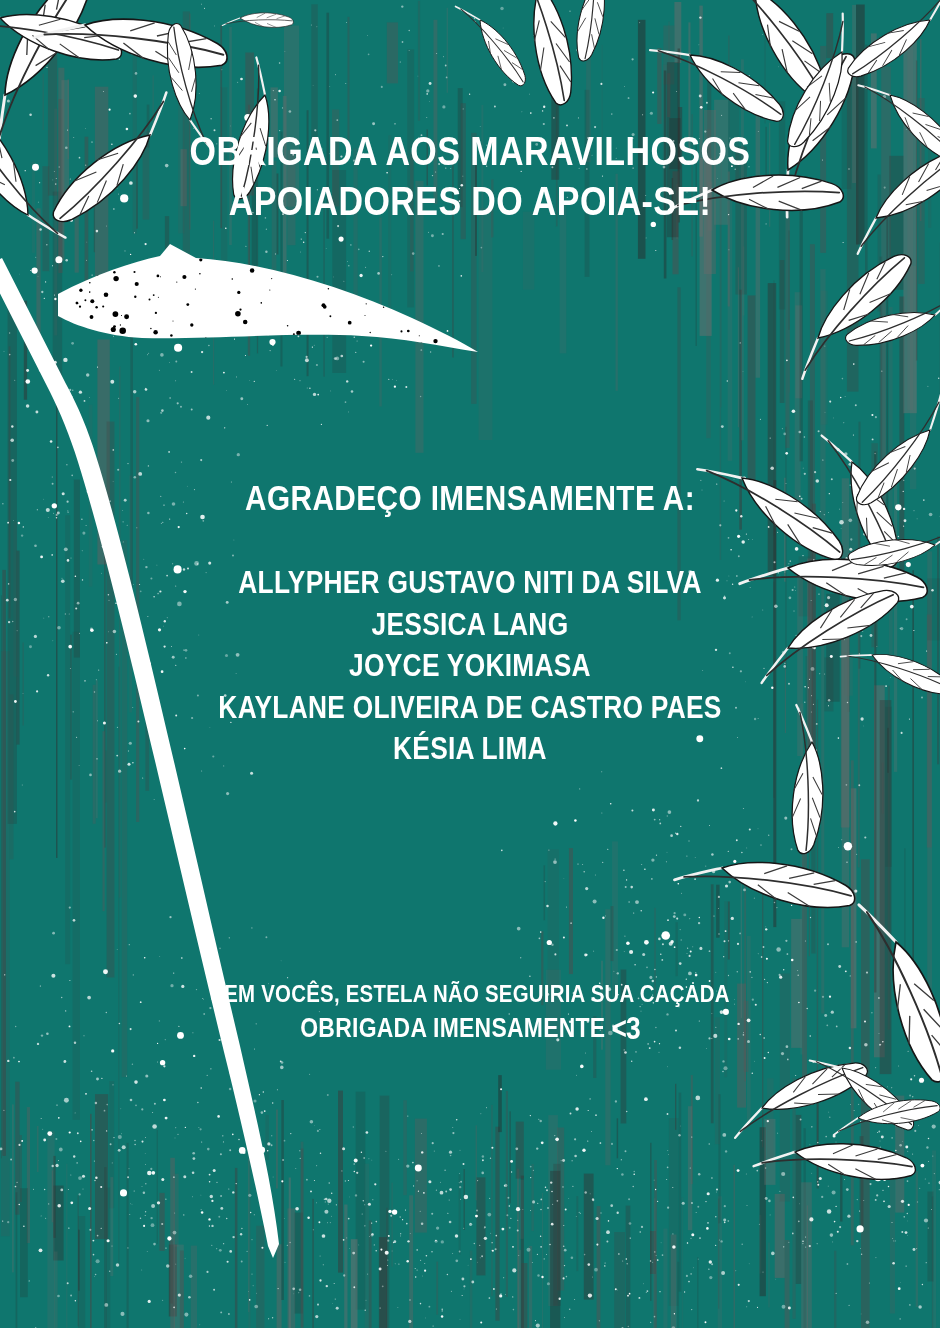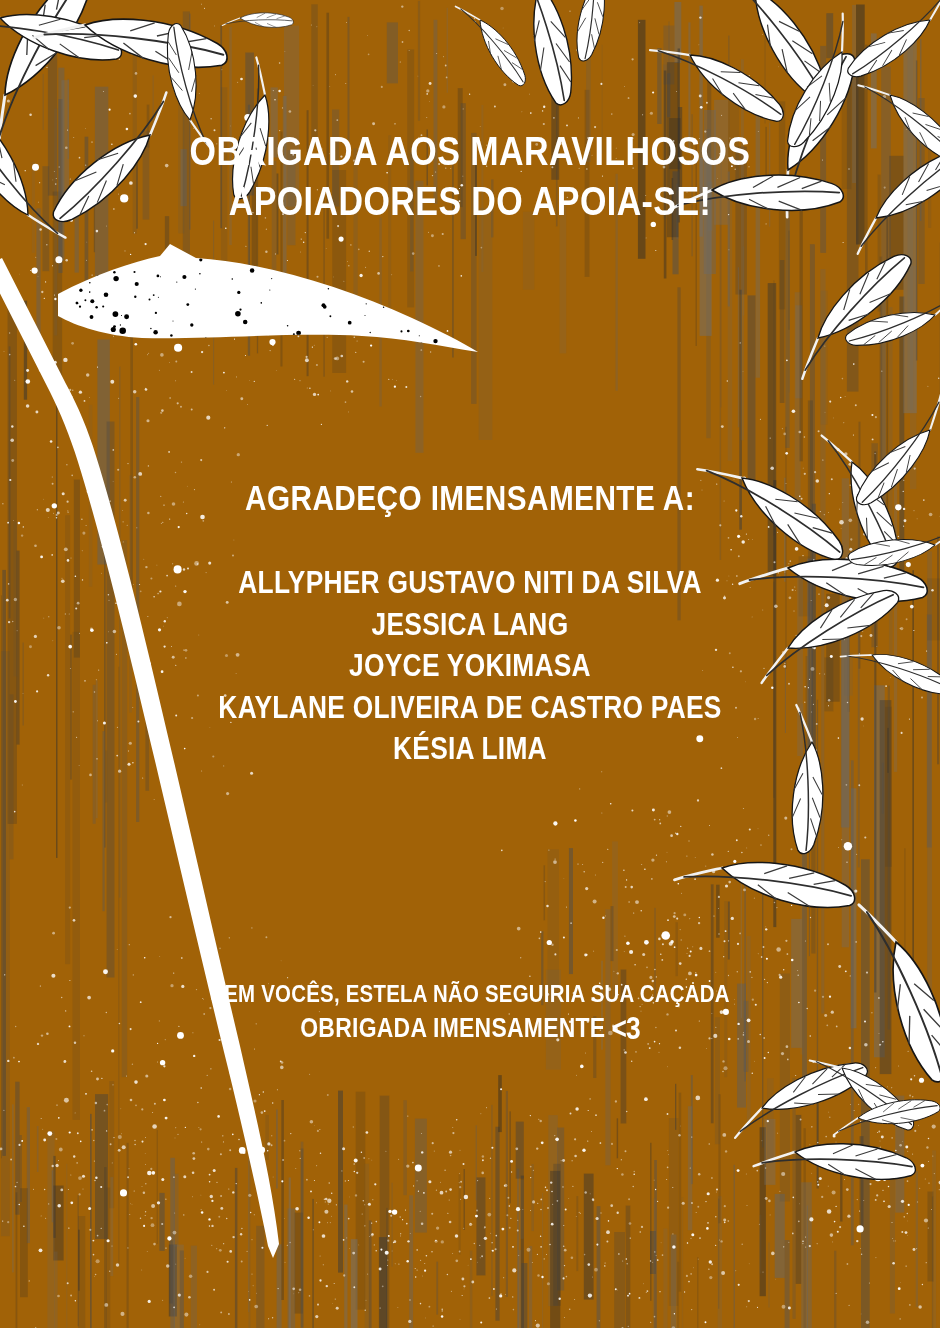--- a/index.html
+++ b/index.html
@@ -1,16 +1,16 @@
 <!DOCTYPE html>
 <html><head>
 <meta charset="utf-8">
 <style>
   html,body{margin:0;padding:0;background:#000;}
-  .page{position:relative;width:940px;height:1328px;background:#a16207;overflow:hidden;
+  .page{position:relative;width:940px;height:1328px;background:#0f766e;overflow:hidden;
         font-family:"Liberation Sans",sans-serif;}
   svg.art{position:absolute;left:0;top:0;z-index:1;}
   
   .f-body{fill:#ffffff;stroke:#161616;stroke-width:1.1;}
   .f-shaft{fill:none;stroke:#2e2e2e;stroke-width:1.3;stroke-linecap:round;}
   .f-quill{fill:none;stroke:#f2f2f2;stroke-width:2;stroke-linecap:round;}
   .f-barb{fill:none;stroke:#3a3a3a;stroke-width:.9;}
   
   .txt{position:absolute;left:0;width:100%;text-align:center;color:#fff;z-index:5;
        font-weight:bold;transform:scaleX(.85);transform-origin:50% 50%;

